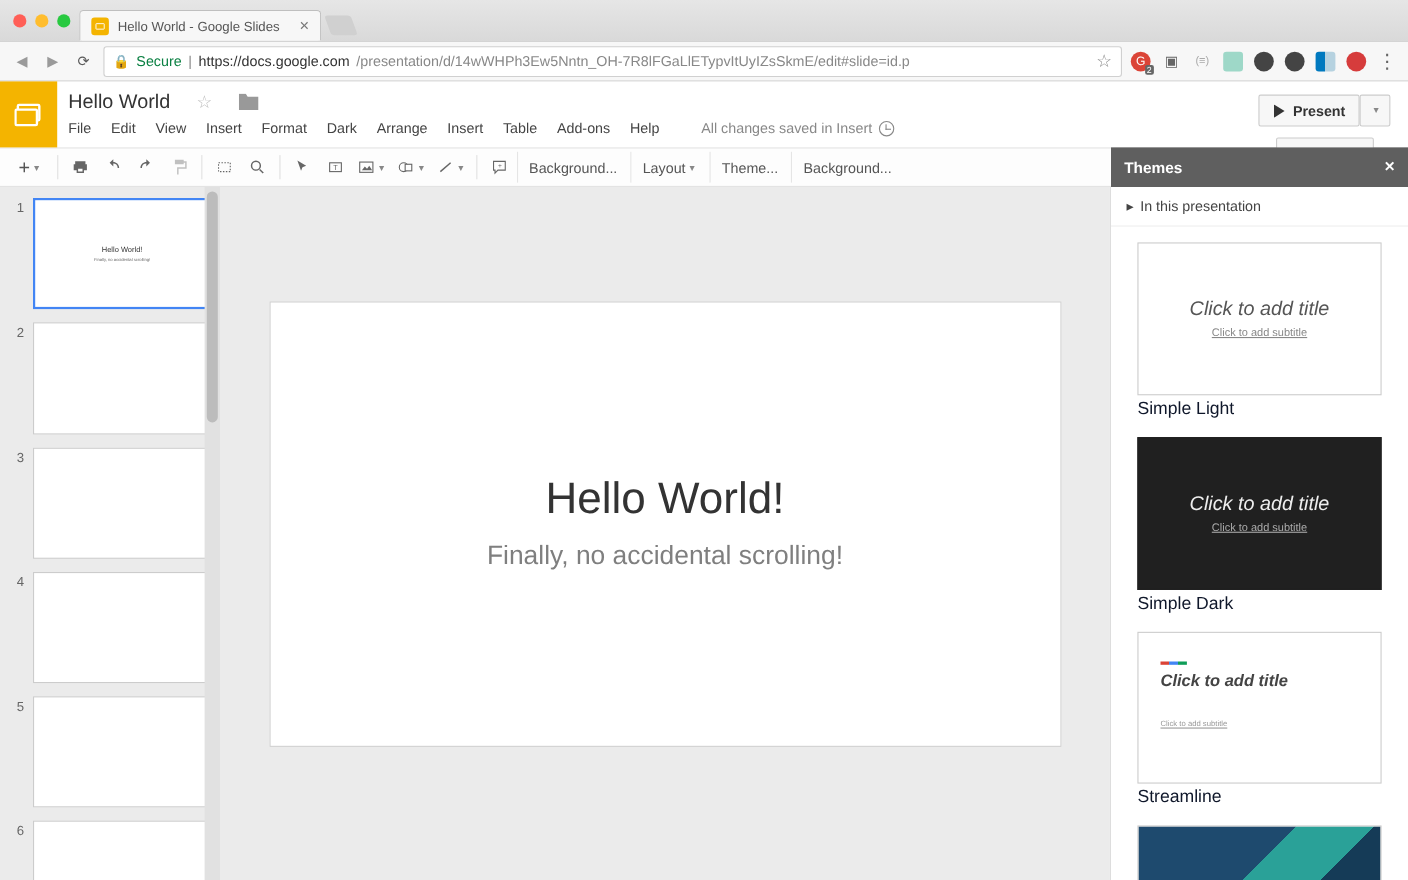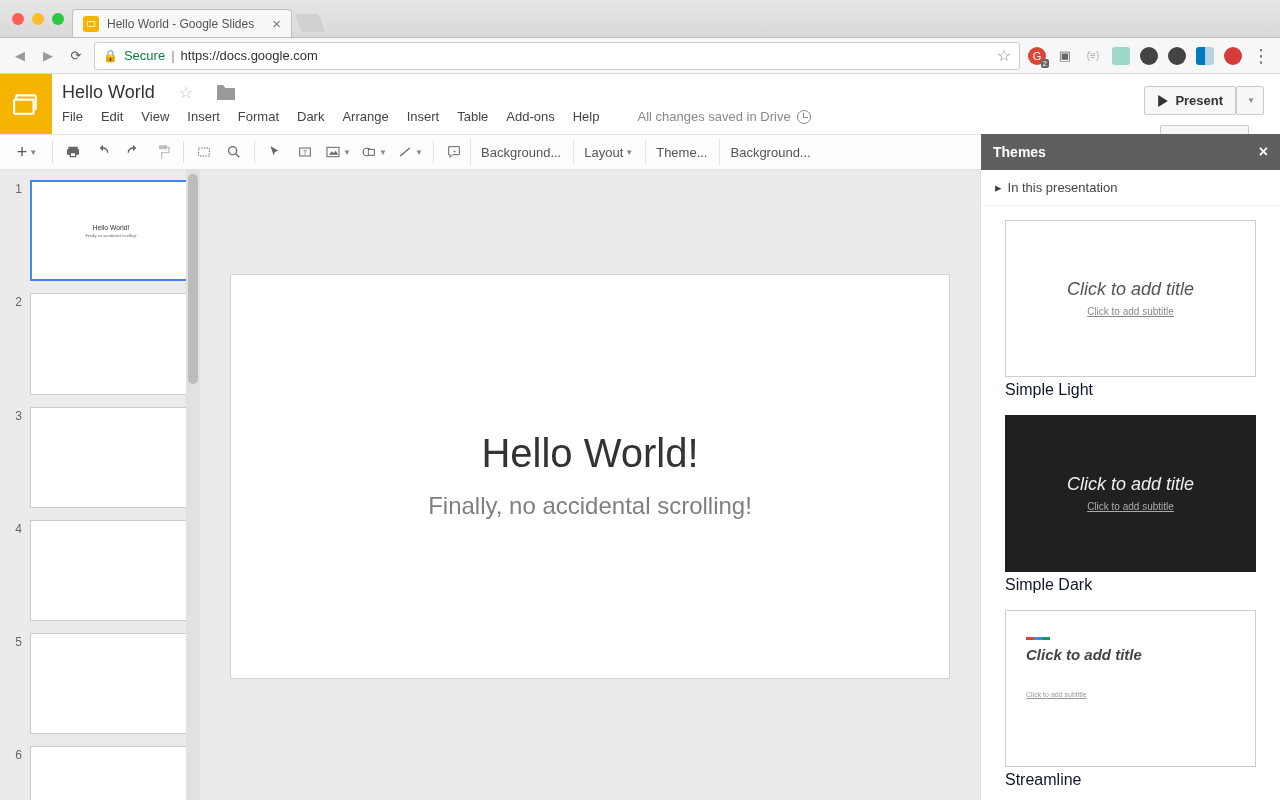--- a/index.html
+++ b/index.html
@@ -74,21 +74,21 @@
 .thumb.s1 .t1{font-size:6.8px;color:#333;} .thumb.s1 .t2{font-size:3.8px;color:#666;margin-top:3px;}
 .thumbs-scroll{position:absolute;right:0;top:0;width:14px;height:100%;background:#e1e1e1;}
 .thumbs-scroll .sthumb{position:absolute;left:2px;right:2px;top:4px;height:210px;background:#bcbcbc;border-radius:5px;}
 
 .canvas-area{flex:1;background:#ebebeb;display:flex;justify-content:center;padding-top:104px;}
 .slide{width:720px;height:405px;background:#fff;border:1px solid #d0d0d0;display:flex;flex-direction:column;align-items:center;padding-top:156px;}
 .slide-title{font-size:40px;color:#333;}
 .slide-sub{font-size:24px;color:#7f7f7f;margin-top:16px;}
 
 
-.themes{width:300px;background:#fff;border-left:1px solid #ddd;display:flex;flex-direction:column;}
+.themes{width:271px;background:#fff;border-left:1px solid #ddd;display:flex;flex-direction:column;}
 .themes-hdr{height:36px;margin-top:-36px;background:#5f5f5f;color:#fff;display:flex;align-items:center;padding:0 12px;font-size:14px;font-weight:bold;}
 .themes-hdr .x{margin-left:auto;font-size:16px;cursor:pointer;}
 .themes-sub{padding:10px 14px;border-bottom:1px solid #eee;color:#444;font-size:13px;display:flex;align-items:center;gap:6px;}
 .themes-list{flex:1;overflow-y:auto;padding:14px 24px;}
 .theme-card{margin-bottom:16px;}
 .theme-prev{width:100%;aspect-ratio:16/10;border:1px solid #ccc;background:#fff;display:flex;flex-direction:column;align-items:center;justify-content:center;}
 .theme-prev.dark{background:#202020;border-color:#202020;}
 .theme-prev .tp1{font-size:18px;color:#555;font-style:italic;}
 .theme-prev .tp2{font-size:10px;color:#888;margin-top:6px;text-decoration:underline;}
 .theme-prev.dark .tp1{color:#eee;} .theme-prev.dark .tp2{color:#aaa;}
@@ -122,20 +122,21 @@
 
 <div class="addr-row">
   <div class="nav-ico">◀</div>
   <div class="nav-ico">▶</div>
   <div class="nav-ico enabled">⟳</div>
   <div class="addr">
     <span class="lock">🔒</span>
     <span class="secure">Secure</span>
     <span class="url-dim">|</span>
     <span class="url-strong">https://docs.google.com</span>
+      <span class="url-dim">/presentation/d/14wWHPh3Ew5Nntn_OH-7R8lFGaLlETypvItUyIZsSkmE/edit#slide=id.p</span>
     <span class="star">☆</span>
   </div>
   <div class="ext-row">
     <div class="ext circle badge">G</div>
     <div class="ext">▣</div>
     <div class="ext" style="color:#aaa;font-size:10px;">(≡)</div>
     <div class="ext mint"></div>
     <div class="ext dark"></div>
     <div class="ext dark"></div>
     <div class="ext tr"></div>
@@ -163,21 +164,21 @@
       <span>View</span>
       <span>Insert</span>
       <span>Format</span>
       <span>Dark</span>
       <span>Arrange</span>
       <span>Insert</span>
       <span>Table</span>
       <span>Add-ons</span>
       <span>Help</span>
       <span class="save-status">
-        <span>All changes saved in Drive</span>
+        <span>All changes saved in Insert</span>
         <span class="hist-ico"></span>
       </span>
     </div>
   </div>
   <div class="hdr-right">
     <div style="display:flex;">
       <div class="btn present">
         <svg width="12" height="12" viewBox="0 0 10 10">
             <polygon points="1,0 9,5 1,10" fill="#333"></polygon>
           </svg>

